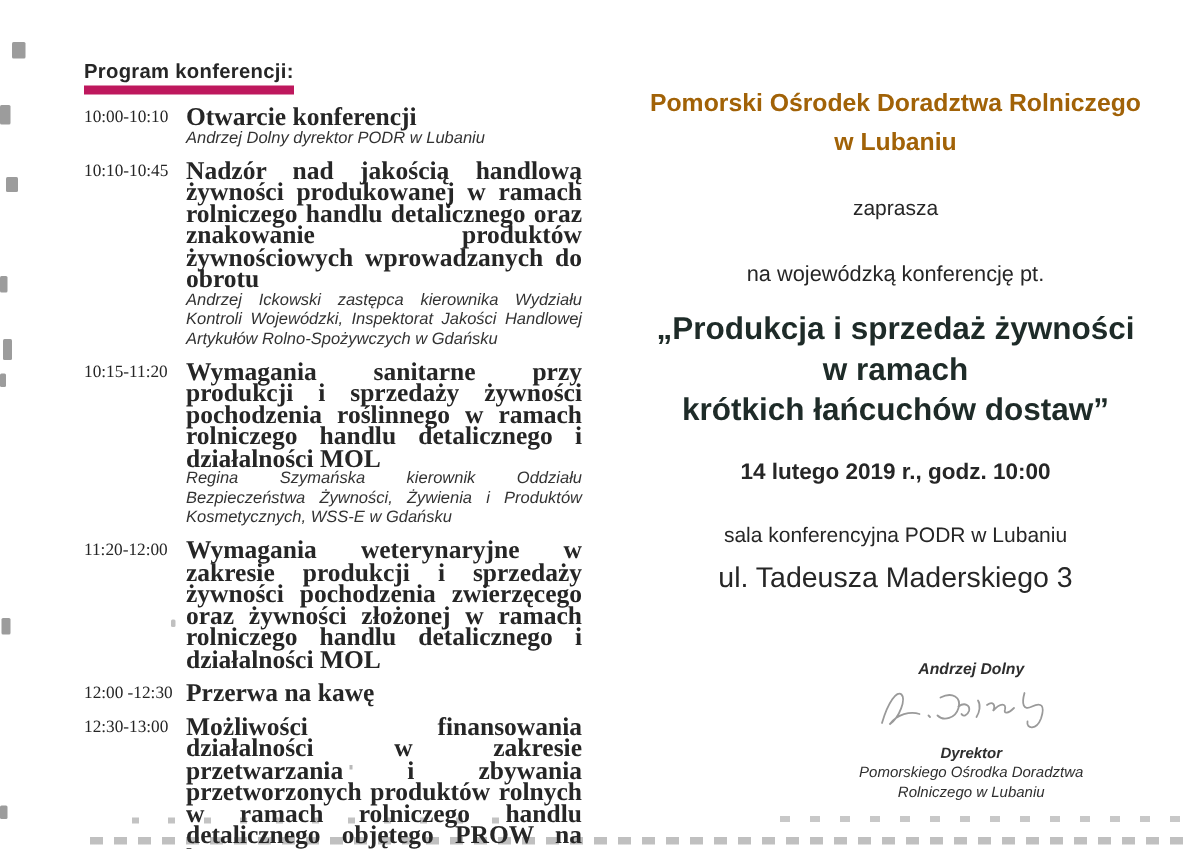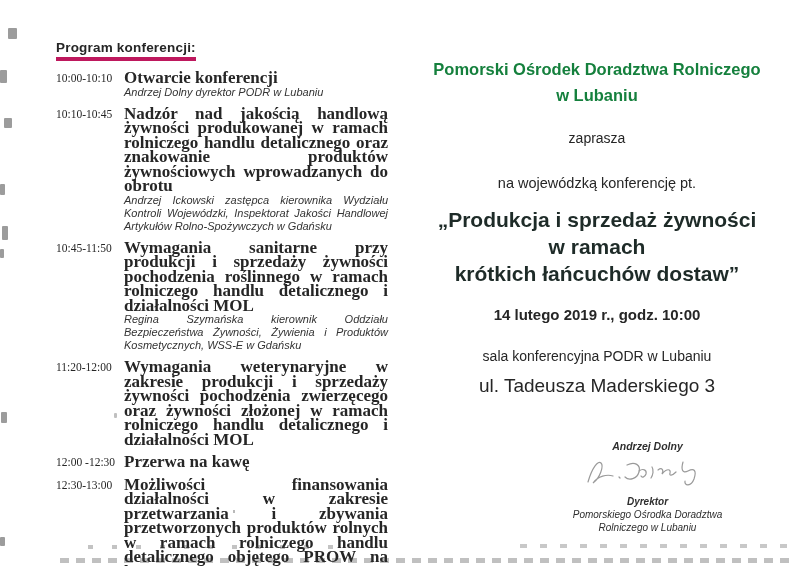--- a/index.html
+++ b/index.html
@@ -23,21 +23,21 @@
     top:40px;
     width:332px;
   }
   .prog-heading {
     font-size:13.5px;
     font-weight:bold;
     letter-spacing:.2px;
     margin-bottom:16px;
   }
   .prog-heading span {
-    border-bottom:4px solid #be185d;
+    border-bottom:6px solid #be185d;
     padding-bottom:2px;
   }
   .sched-item {
     display:flex;
     margin-bottom:8px;
   }
   .time {
     flex:0 0 64px;
     font-size:11.5px;
     line-height:14.5px;
@@ -68,21 +68,21 @@
     position:absolute;
     left:424px;
     top:56px;
     width:346px;
     text-align:center;
   }
   .org-name {
     font-size:16.5px;
     font-weight:bold;
     line-height:26px;
-    color:#15803d;
+    color:#a16207;
   }
   .invites    { margin-top:22px; font-size:14px; }
   .conf-intro { margin-top:29px; font-size:14.5px; }
   .conf-title {
     margin-top:15px;
     font-size:21px;
     font-weight:bold;
     line-height:27px;
     color:#1e2b28;
   }
@@ -148,21 +148,21 @@
 
     <div class="sched-item">
       <div class="time">10:10-10:45</div>
       <div class="sbody">
         <div class="ttl">Nadzór nad jakością handlową żywności produkowanej w ramach rolniczego handlu detalicznego oraz znakowanie produktów żywnościowych wprowadzanych do obrotu</div>
         <div class="spk">Andrzej Ickowski zastępca kierownika Wydziału Kontroli Wojewódzki, Inspektorat Jakości Handlowej Artykułów Rolno-Spożywczych w Gdańsku</div>
       </div>
     </div>
 
     <div class="sched-item">
-      <div class="time">10:45-11:50</div>
+      <div class="time">10:15-11:20</div>
       <div class="sbody">
         <div class="ttl">Wymagania sanitarne przy produkcji i sprzedaży żywności pochodzenia roślinnego w ramach rolniczego handlu detalicznego i działalności MOL</div>
         <div class="spk">Regina Szymańska kierownik Oddziału Bezpieczeństwa Żywności, Żywienia i Produktów Kosmetycznych, WSS-E w Gdańsku</div>
       </div>
     </div>
 
     <div class="sched-item">
       <div class="time">11:20-12:00</div>
       <div class="sbody">
         <div class="ttl">Wymagania weterynaryjne w zakresie produkcji i sprzedaży żywności pochodzenia zwierzęcego oraz żywności złożonej w ramach rolniczego handlu detalicznego i działalności MOL</div>

